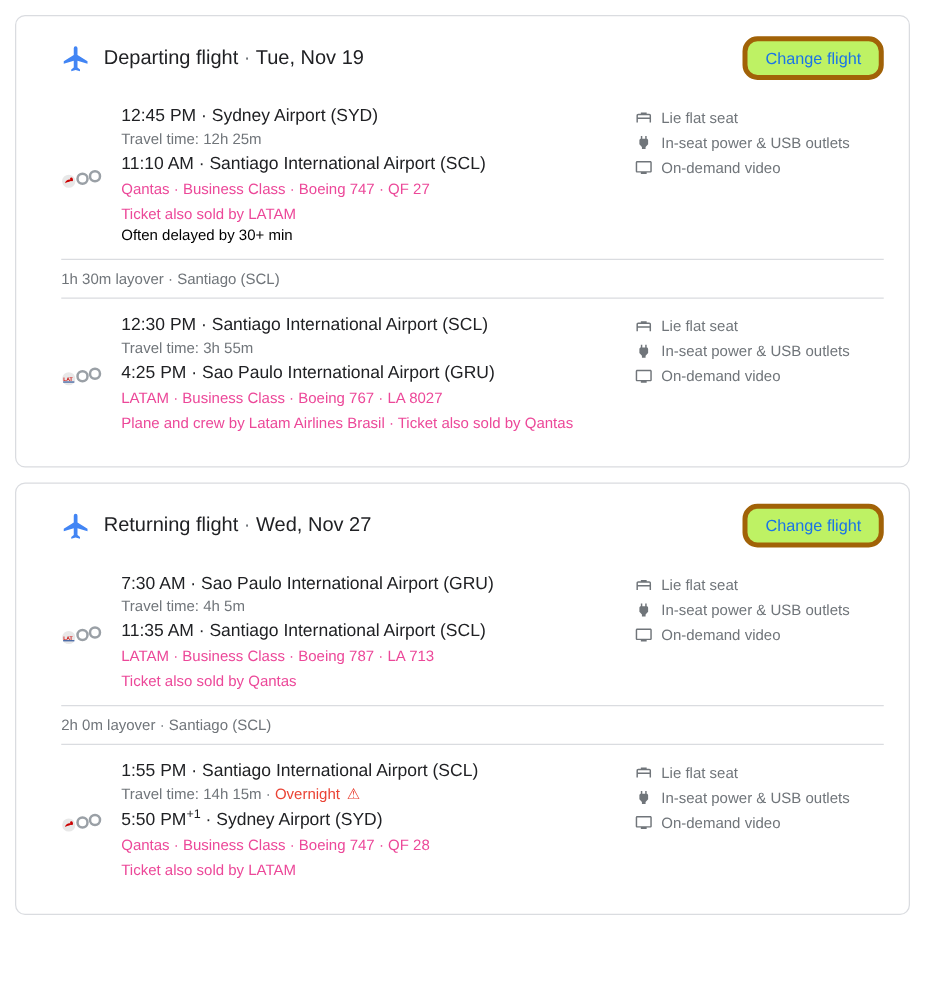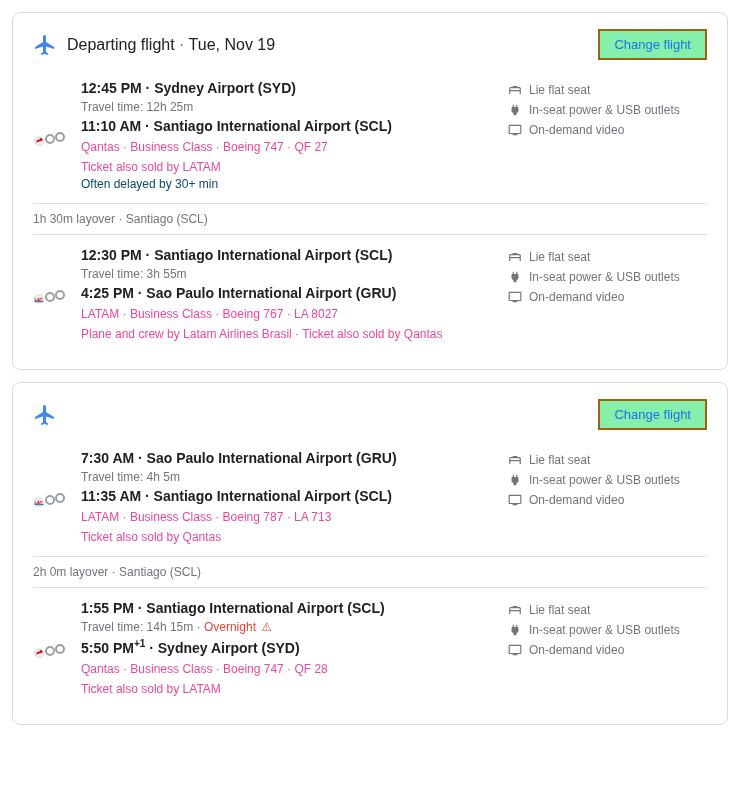--- a/index.html
+++ b/index.html
@@ -8,21 +8,21 @@
       background: #fff;
       color: #202124;
       font-size: 13px;
       width: 740px;
     }
 
     .section {
       border: 1px solid #dadce0;
       border-radius: 8px;
       margin: 12px;
-      padding: 16px 20px 20px 20px;
+      padding: 16px 20px 20px 36px;
     }
 
     .section-header {
       display: flex;
       align-items: center;
       justify-content: space-between;
       margin-bottom: 20px;
     }
 
     .section-header-left {
@@ -31,24 +31,24 @@
       gap: 10px;
     }
 
     .section-title {
       font-size: 16px;
       font-weight: 500;
       color: #202124;
     }
 
     .change-flight-btn {
-      border: 2px solid #a16207;
-      border-radius: 0;
+      border: 4px solid #a16207;
+      border-radius: 12px;
       padding: 6px 14px;
-      background: #86efac;
+      background: #bef264;
       color: #1a73e8;
       font-size: 13px;
       cursor: pointer;
       white-space: nowrap;
     }
 
     .flight-segment {
       display: flex;
       gap: 16px;
       margin-bottom: 8px;
@@ -84,39 +84,39 @@
 
     .dot-line {
       width: 2px;
       flex: 1;
       background: #dadce0;
       min-height: 30px;
     }
 
     .time-airport {
       font-size: 14px;
-      font-weight: 700;
+      font-weight: 400;
       color: #202124;
       margin-bottom: 2px;
     }
 
     .travel-time {
       font-size: 12px;
       color: #70757a;
       margin: 4px 0;
     }
 
     .flight-info {
       font-size: 12px;
       color: #ec4899;
       margin-top: 6px;
     }
 
     .delayed-text {
-      color: #0c4a6e;
+      color: #000000;
       font-size: 12px;
       margin-top: 3px;
     }
 
     .layover-bar {
       border-top: 1px solid #dadce0;
       border-bottom: 1px solid #dadce0;
       padding: 8px 0;
       margin: 12px 0;
       font-size: 12px;
@@ -280,20 +280,23 @@
     </div>
   </div>
 </div>
 
 <div class="section">
   <div class="section-header">
     <div class="section-header-left">
       <svg width="24" height="24" viewBox="0 0 24 24">
         <path d="M21 16v-2l-8-5V3.5A1.5 1.5 0 0 0 11.5 2 1.5 1.5 0 0 0 10 3.5V9l-8 5v2l8-2.5V19l-2 1.5V22l3.5-1 3.5 1v-1.5L13 19v-5.5l8 2.5z" fill="#4285f4"></path>
       </svg>
+      <span class="section-title">
+        <span>Returning flight</span> <span style="color:#70757a; font-weight:400;">·</span> <span>Wed, Nov 27</span>
+      </span>
     </div>
     <button class="change-flight-btn">Change flight</button>
   </div>
 
   <div class="flight-segment">
     <div class="airline-logo-col">
       <svg width="28" height="28" viewBox="0 0 32 32" style="margin-top: 8px;">
         <circle cx="16" cy="16" r="14" fill="#e8e8e8"></circle>
         <text x="4" y="21" font-size="11" font-weight="bold" fill="#cc0000">LAT</text>
         <line x1="4" y1="23" x2="28" y2="23" stroke="#003087" stroke-width="2"></line>

